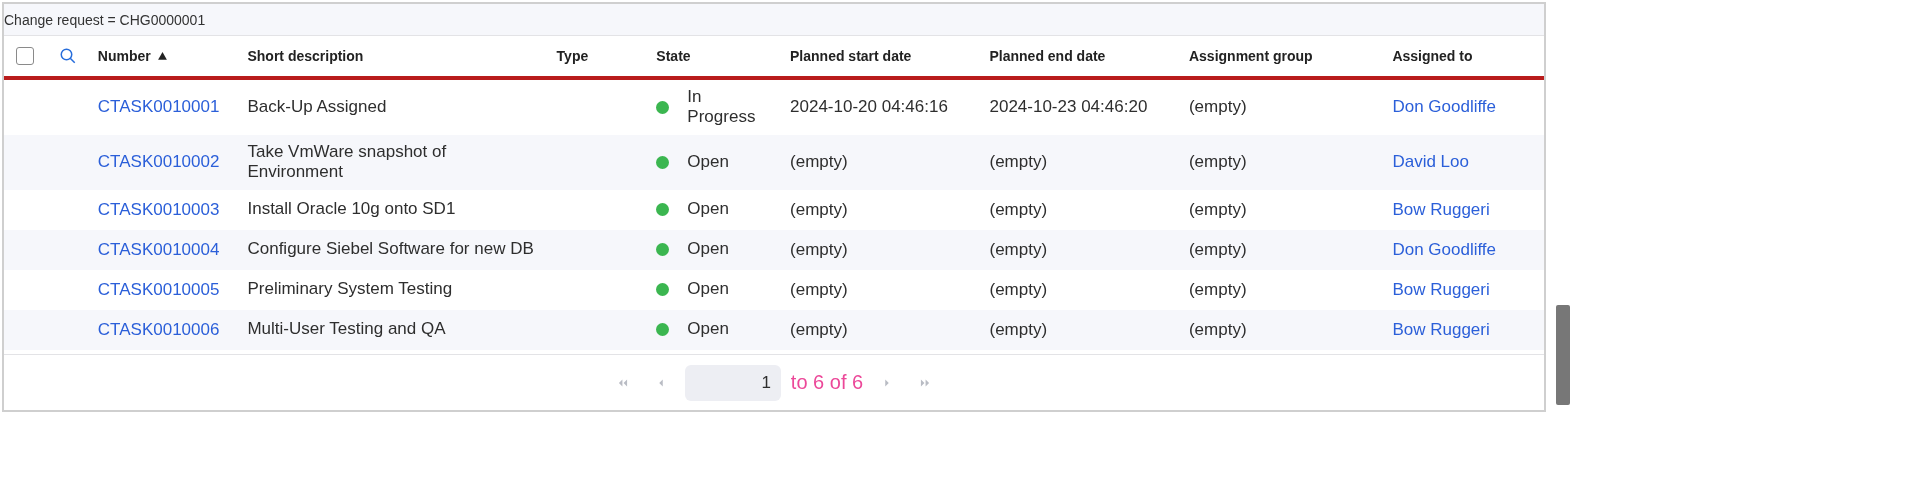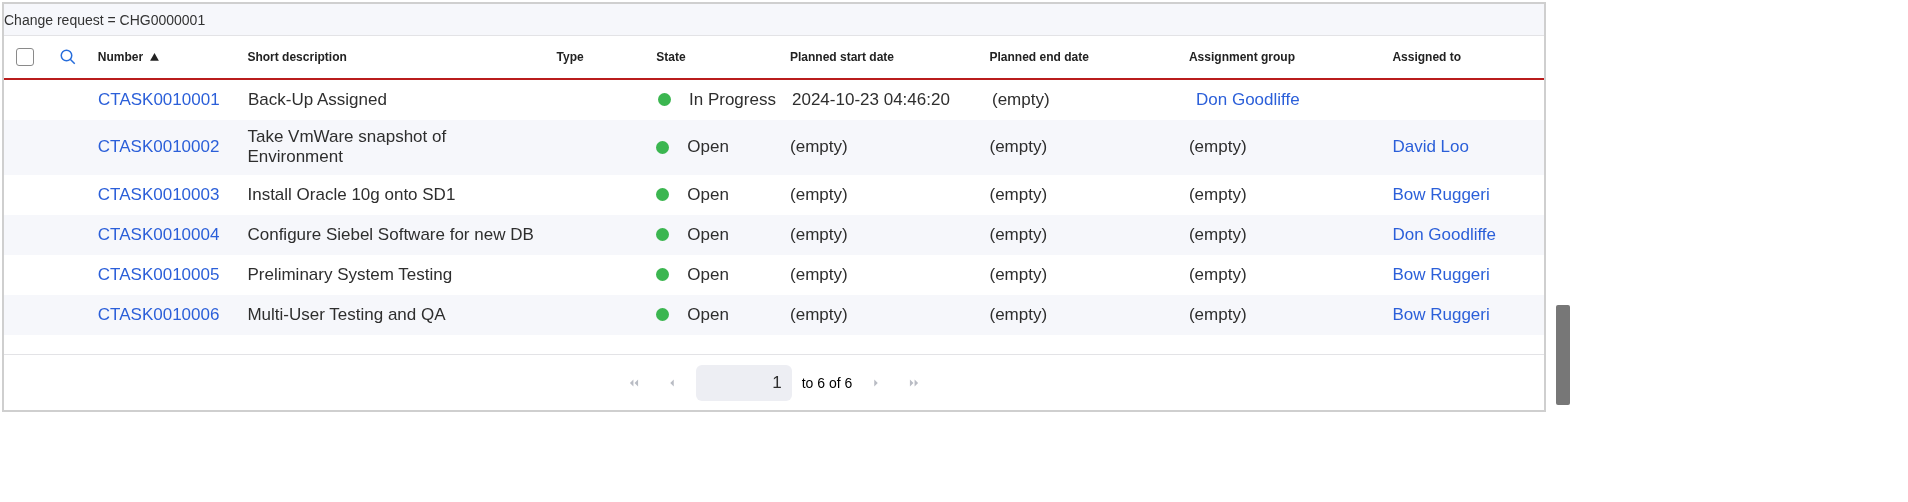--- a/index.html
+++ b/index.html
@@ -37,23 +37,23 @@
     display: flex;
     align-items: center;
     font-size: 14px;
     color: #333;
     border-bottom: 1px solid #e3e3e6;
   }
   .header-row {
     display: flex;
     align-items: center;
     height: 44px;
-    border-bottom: 2px solid #b91c1c;
+    border-bottom: 4px solid #b91c1c;
     font-weight: 600;
-    font-size: 12px;
+    font-size: 14px;
     color: #222;
   }
   .cell { padding: 0 8px; display: flex; align-items: center; }
   .col-check { width: 42px; justify-content: center; }
   .col-search { width: 44px; justify-content: center; }
   .col-number { width: 150px; }
   .col-desc   { width: 310px; }
   .col-type   { width: 100px; }
   .col-state  { width: 134px; }
   .col-pstart { width: 200px; text-align: right; }
@@ -113,21 +113,21 @@
   }
   .page-btn svg { width: 14px; height: 14px; fill: currentColor; }
   .page-input {
     width: 96px; height: 36px;
     background: #edeef3;
     border-radius: 6px;
     display: flex; align-items: center; justify-content: flex-end;
     padding-right: 10px;
     font-size: 17px;
   }
-  .page-suffix { font-size: 14px; color: #000000; }
+  .page-suffix { font-size: 20px; color: #ec4899; }
   .wrap-text { line-height: 1.2; }
 </style>
 </head>
 <body>
 
 <div class="frame">
   <div class="titlebar">
     <span>Change request = CHG0000001</span>
   </div>
 
@@ -184,20 +184,23 @@
         </div>
         <div class="cell col-type">
           <span></span>
         </div>
         <div class="cell col-state">
           <div class="state-wrap">
             <span class="state-dot" style="background:#3bb650"></span>
             <span class="wrap-text">In Progress</span>
           </div>
         </div>
+        <div class="cell col-pstart">
+          <span>2024-10-20 04:46:16</span>
+        </div>
         <div class="cell col-pend">
           <span>2024-10-23 04:46:20</span>
         </div>
         <div class="cell col-group">
           <span>(empty)</span>
         </div>
         <div class="cell col-assign">
           <a href="#">Don Goodliffe</a>
         </div>
       </div>

